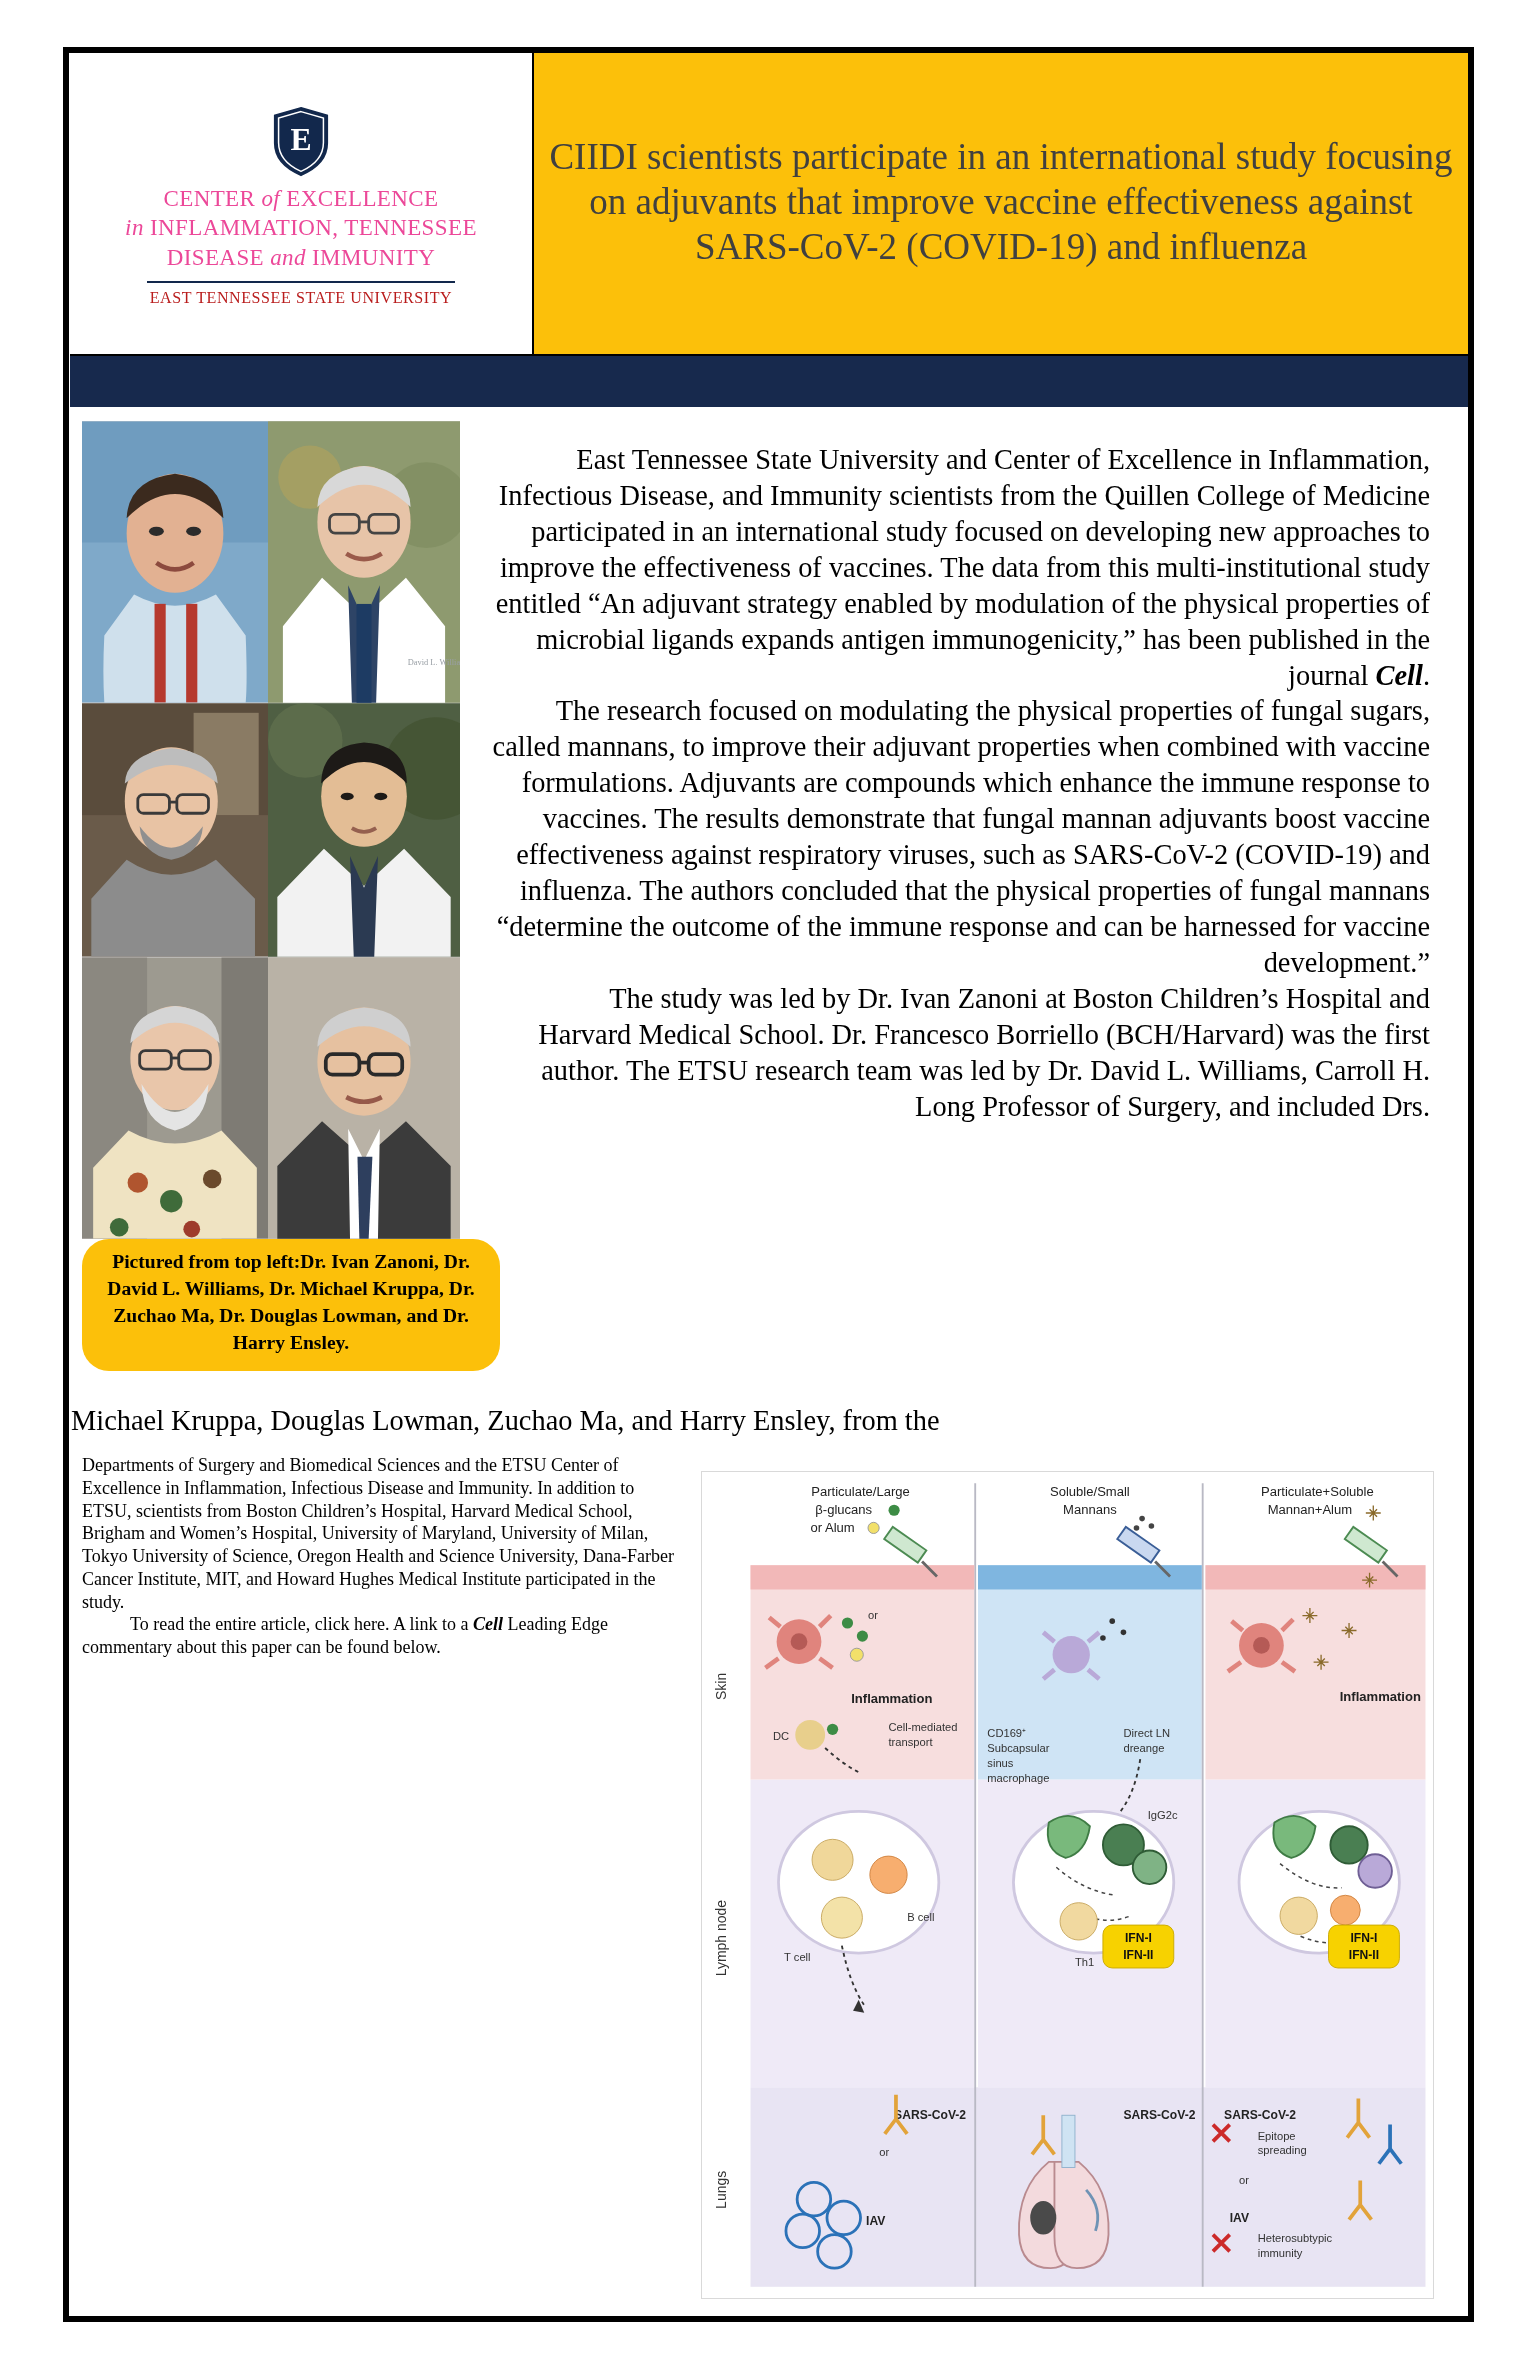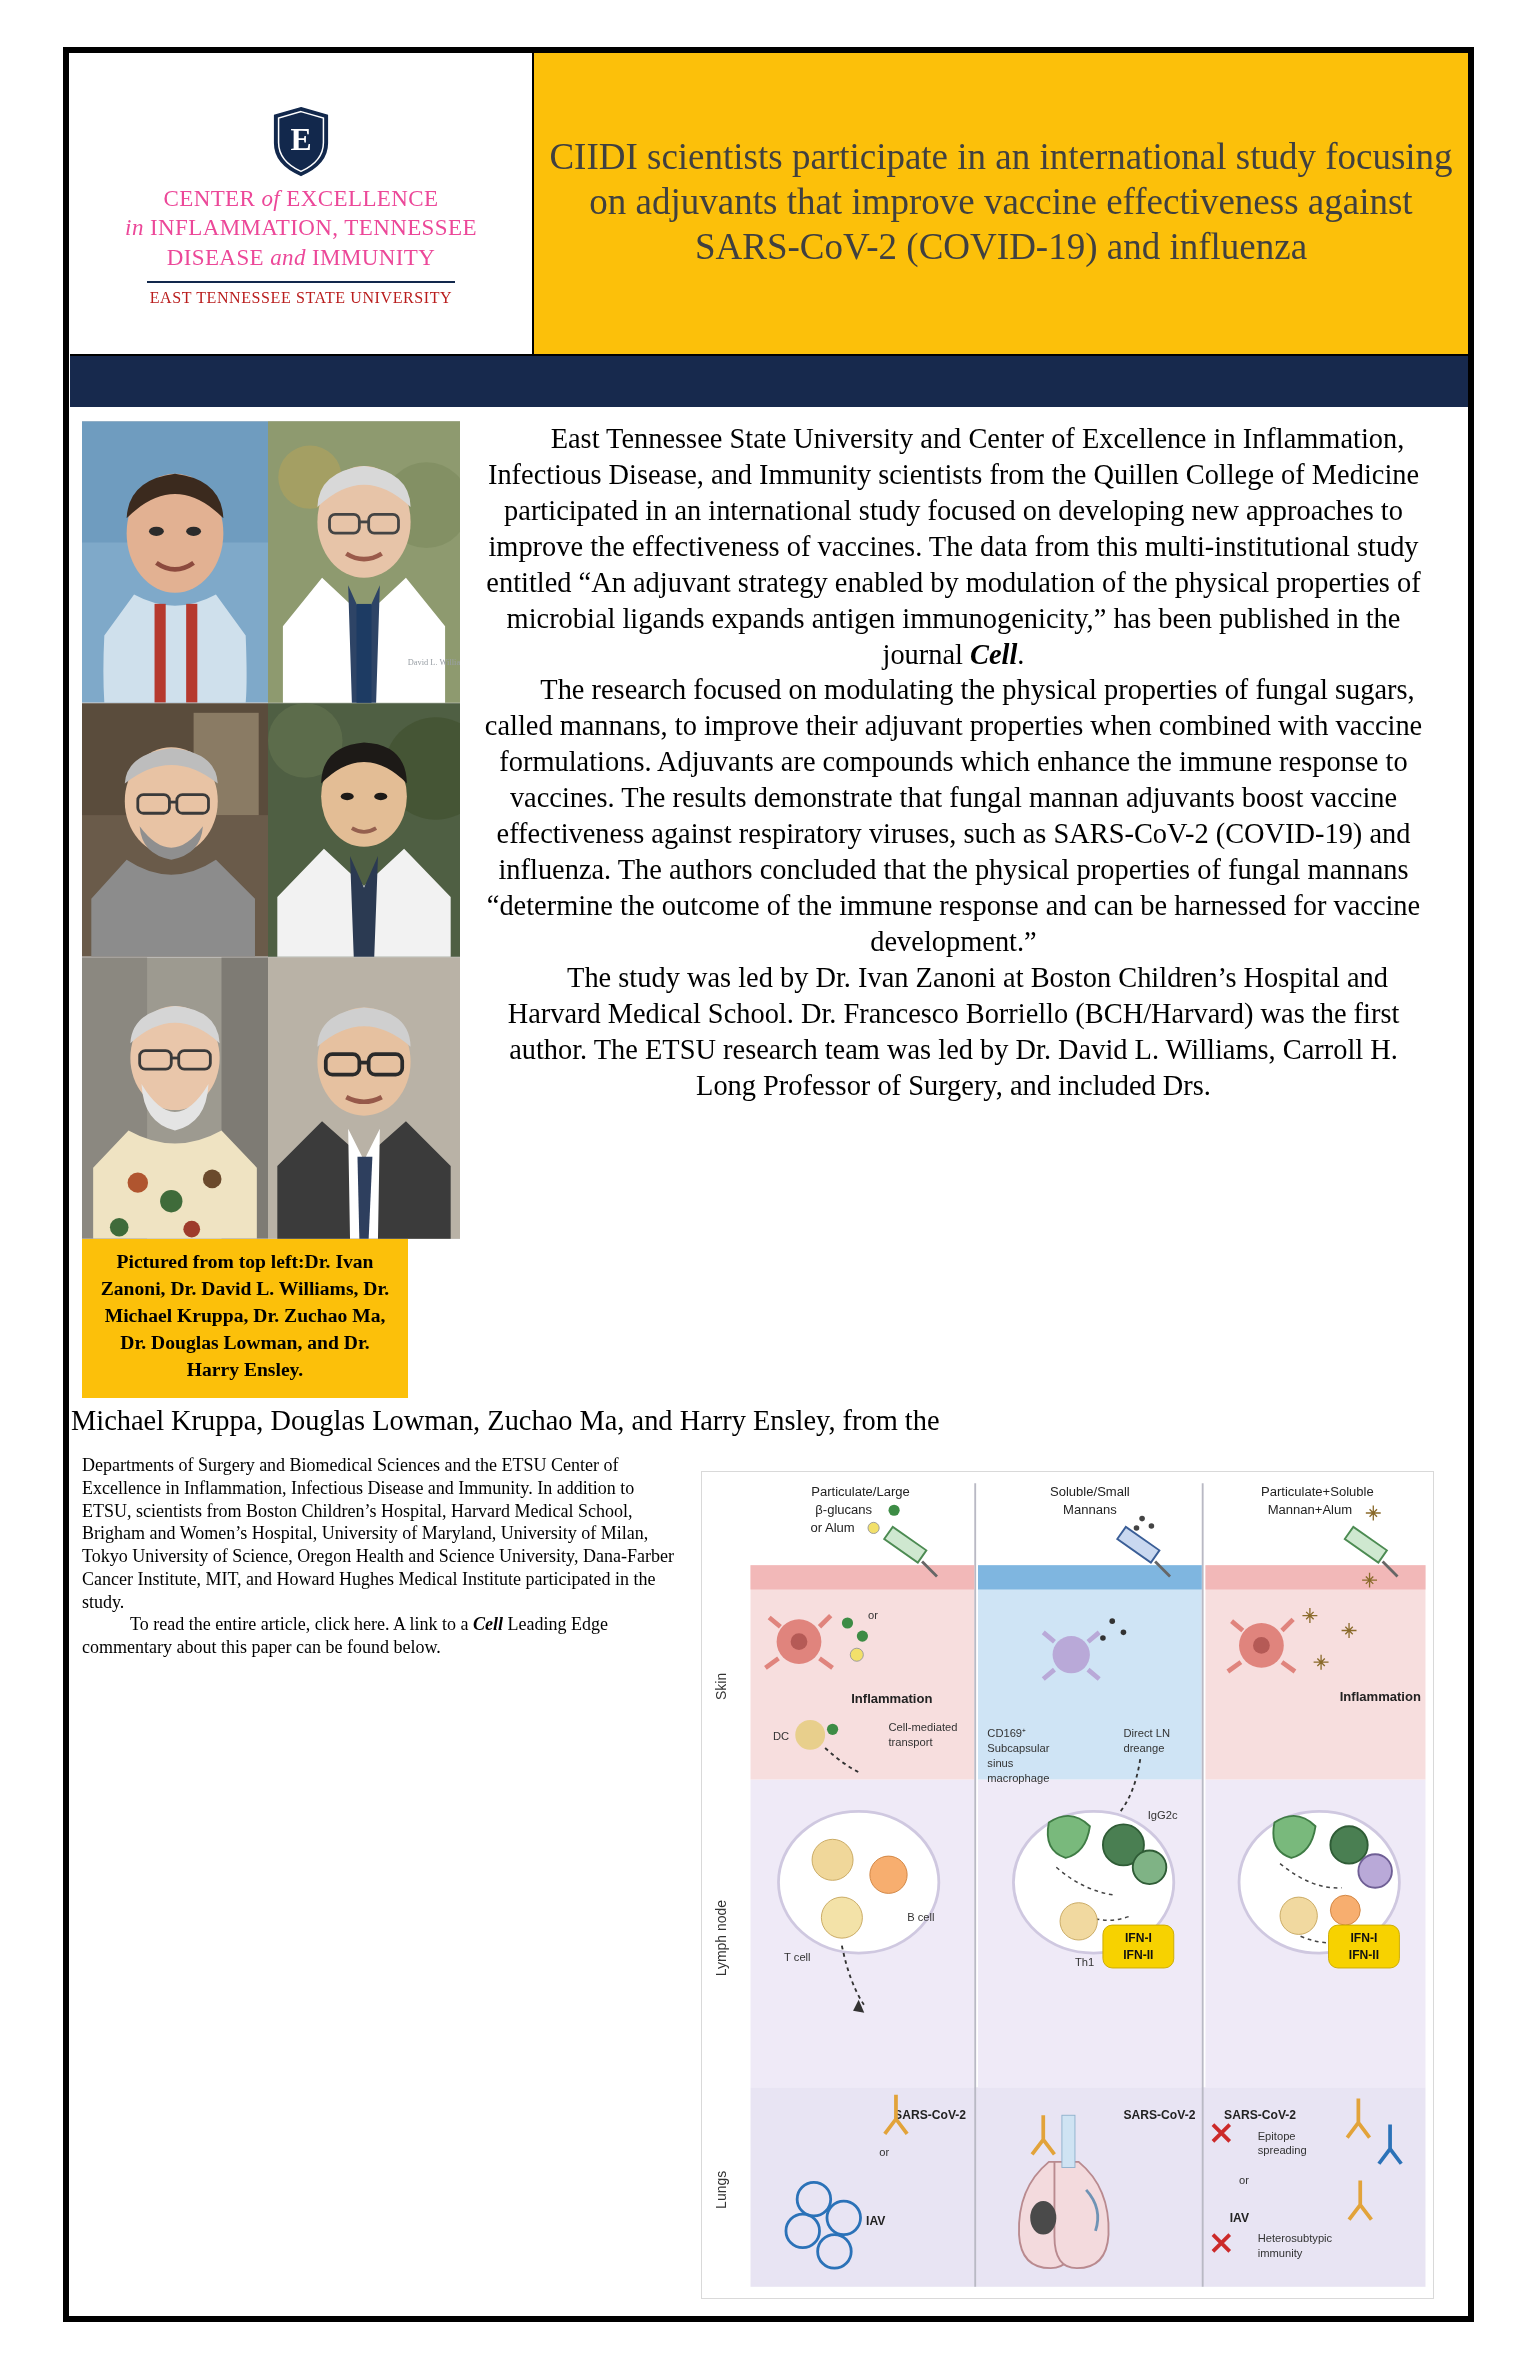--- a/index.html
+++ b/index.html
@@ -122,40 +122,41 @@
     grid-template-columns: 186px 192px;
     grid-template-rows: 282px 254px 282px;
     gap: 0;
   }
   .photo {
     position: relative;
     overflow: hidden;
     background: #cfcfcf;
   }
   .caption-box {
-    width: 326px;
+    width: 418px;
     background: #fcc00a;
     padding: 9.3px 15px 15px 15px;
     box-sizing: border-box;
     text-align: center;
     font-family: "Liberation Serif", serif;
     font-weight: bold;
     font-size: 19.6px;
     line-height: 1.38;
     color: #000;
+    border-radius: 27px;
   }
   
   .article-right {
     position: absolute;
     left: 477px;
-    top: 421px;
+    top: 442px;
     width: 953px;
     font-size: 28.4px;
     line-height: 1.265;
-    text-align: center;
+    text-align: right;
   }
   .article-bottom {
     position: absolute;
     left: 71px;
     top: 1403px;
     width: 1352px;
     font-size: 28.4px;
     line-height: 1.265;
   }
   .para { margin: 0 0 0 0; }

